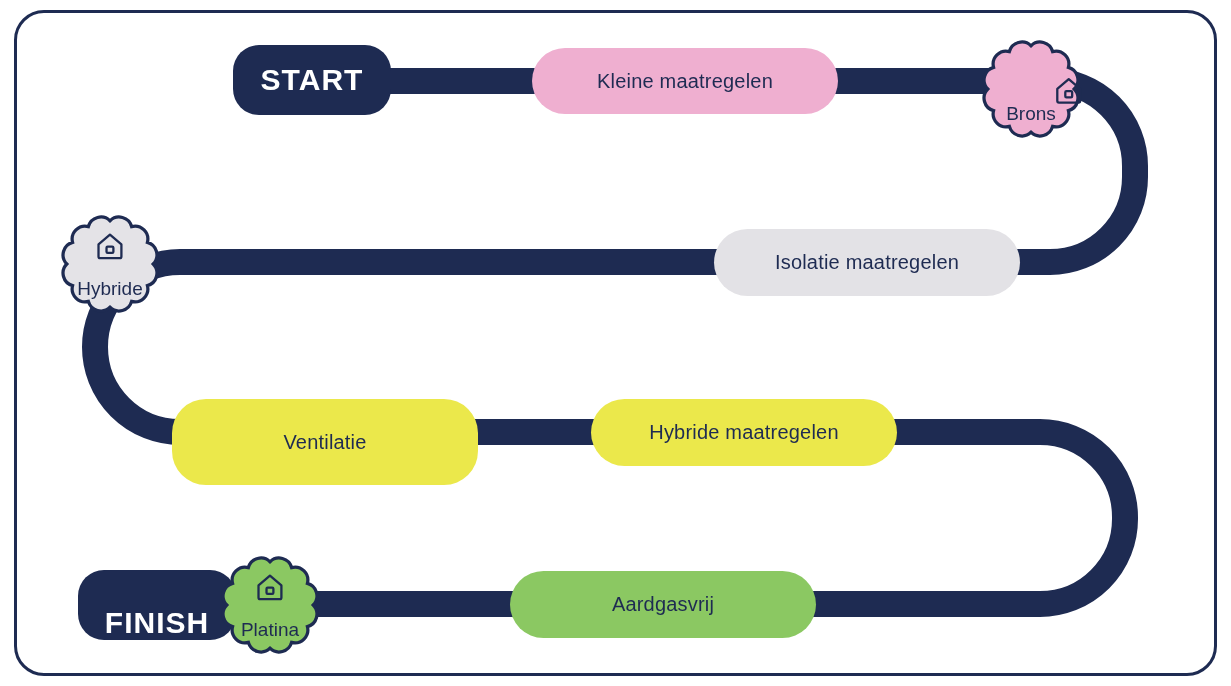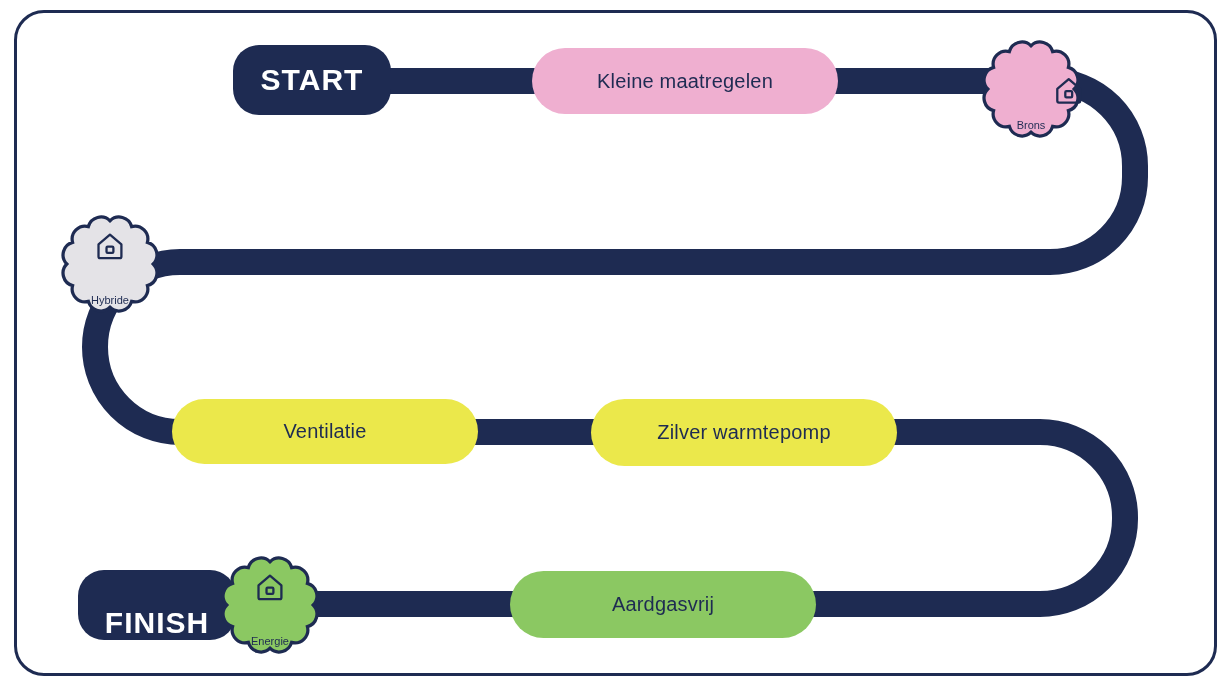--- a/index.html
+++ b/index.html
@@ -41,21 +41,21 @@
     letter-spacing: 0.2px;
   }
   .pill-pink   { background: #efafd0; }
   .pill-gray   { background: #e3e2e6; }
   .pill-yellow { background: #ebe84b; }
   .pill-green  { background: #8bc862; }
 
   #pill-kleine      { left: 532px; top: 48px;  width: 306px; height: 66px; text-align: center; }
   #pill-isolatie    { left: 714px; top: 229px; width: 306px; height: 67px; }
   #pill-energie     { left: 300px; top: 229px; width: 306px; height: 67px; }
-  #pill-ventilatie  { left: 172px; top: 399px; width: 306px; height: 65px; }
+  #pill-ventilatie  { left: 172px; top: 399px; width: 306px; height: 86px; }
   #pill-hybride     { left: 591px; top: 399px; width: 306px; height: 67px; }
   #pill-aardgasvrij { left: 510px; top: 571px; width: 306px; height: 67px; }
 
   .terminal-pill {
     position: absolute;
     display: flex;
     align-items: center;
     justify-content: center;
     background: #1e2b52;
     color: #ffffff;
@@ -69,23 +69,23 @@
 
   .badge {
     position: absolute;
     width: 108px;
     height: 108px;
   }
   .badge svg { position: absolute; left: 0; top: 0; width: 108px; height: 108px; }
   .badge .badge-label {
     position: absolute;
     left: 0; right: 0;
-    top: 84px;
+    top: 68px;
     text-align: center;
-    font-size: 11px;
+    font-size: 19px;
     font-weight: 500;
     color: #1e2b52;
   }
   .seal-pink   { fill: #efafd0; }
   .seal-silver { fill: #e4e3e7; }
   .seal-yellow { fill: #ebe84b; }
   .seal-green  { fill: #8bc862; }
 
   #badge-brons   { left: 977px;  top: 35px; }
   #badge-zilver  { left: 56px;   top: 210px; }
@@ -140,25 +140,28 @@
   <div id="start-pill" class="terminal-pill">
     <span>START</span>
   </div>
   <div id="finish-pill" class="terminal-pill">
     <span>FINISH</span>
   </div>
 
   <div id="pill-kleine" class="pill pill-pink">
     <span>Kleine maatregelen</span>
   </div>
+  <div id="pill-isolatie" class="pill pill-gray">
+    <span>Isolatie maatregelen</span>
+  </div>
   <div id="pill-ventilatie" class="pill pill-yellow">
     <span>Ventilatie</span>
   </div>
   <div id="pill-hybride" class="pill pill-yellow">
-    <span>Zilver warmtepomp</span>
+    <span>Hybride maatregelen</span>
   </div>
   <div id="pill-aardgasvrij" class="pill pill-green">
     <span>Aardgasvrij</span>
   </div>
 
   <div id="badge-brons" class="badge">
     <svg viewBox="0 0 100 100">
       <use href="#seal-shape" class="seal-pink" stroke="#1e2b52" stroke-width="3"></use>
       <use href="#house-shape" x="33" y="17" width="34" height="34" transform="translate(33,17) scale(1.06)"></use>
     </svg>
@@ -172,16 +175,16 @@
     </svg>
     <span class="badge-label">Hybride</span>
   </div>
 
 
   <div id="badge-platina" class="badge">
     <svg viewBox="0 0 100 100">
       <use href="#seal-shape" class="seal-green" stroke="#1e2b52" stroke-width="3"></use>
       <use href="#house-shape" transform="translate(33,17) scale(1.06)"></use>
     </svg>
-    <span class="badge-label">Energie</span>
+    <span class="badge-label">Platina</span>
   </div>
 
 </div>
 
 </body></html>

